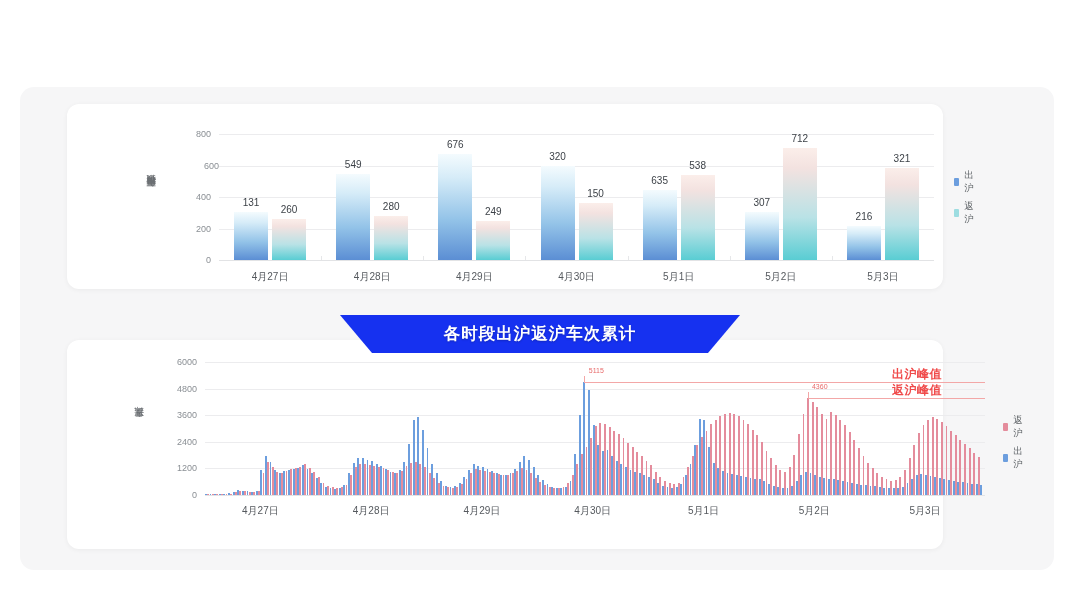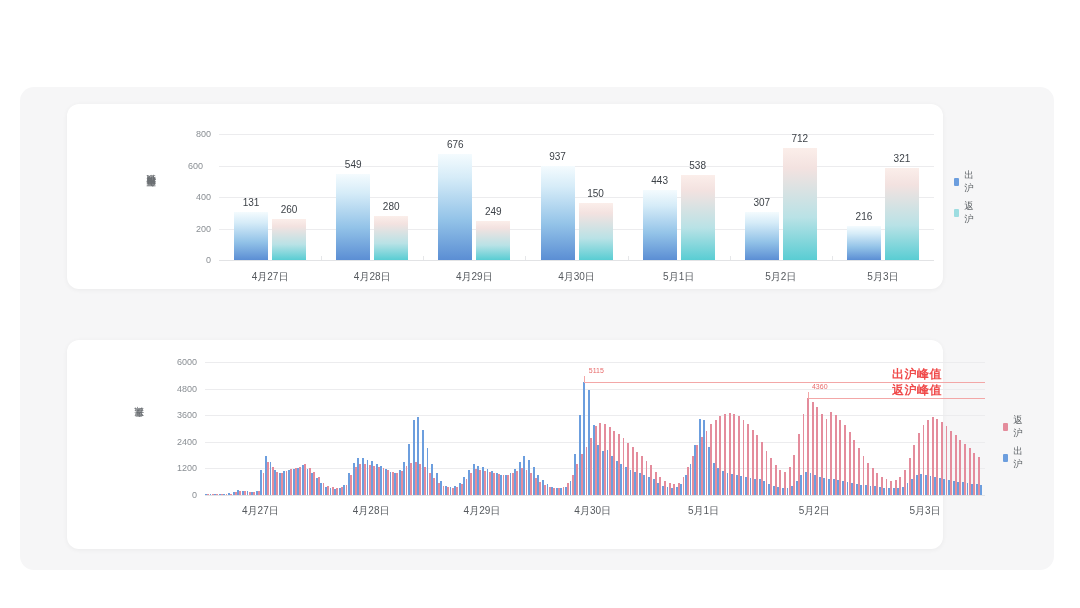--- a/index.html
+++ b/index.html
@@ -128,21 +128,21 @@
 
   <div class="chart" id="chart1">
       <div class="ylabel" style="left: 78px; top: 26px; height: 126px; display: flex; align-items: center; justify-content: center;">每万辆出行车辆数</div>
       <div class="gridline" style="left: 152px; width: 715px; top: 156px; background: rgb(226, 227, 229);"></div>
       <div class="ytick" style="top: 156px; right: 732px; width: 40px;">0</div>
       <div class="gridline" style="left: 152px; width: 715px; top: 124.5px;"></div>
       <div class="ytick" style="top: 124.5px; right: 732px; width: 40px;">200</div>
       <div class="gridline" style="left: 152px; width: 715px; top: 93px;"></div>
       <div class="ytick" style="top: 93px; right: 732px; width: 40px;">400</div>
       <div class="gridline" style="left: 152px; width: 715px; top: 61.5px;"></div>
-      <div class="ytick" style="top: 61.5px; right: 740px; width: 40px;">600</div>
+      <div class="ytick" style="top: 61.5px; right: 724px; width: 40px;">600</div>
       <div class="gridline" style="left: 152px; width: 715px; top: 30px;"></div>
       <div class="ytick" style="top: 30px; right: 732px; width: 40px;">800</div>
       <div class="c1-bar out" style="left: 167.071px; height: 48.0375px; top: 107.963px; bottom: auto;"></div>
       <div class="c1-val" style="left: 184.071px; top: 92.9625px;">131</div>
       <div class="c1-bar ret" style="left: 205.071px; height: 40.95px; top: 115.05px; bottom: auto;"></div>
       <div class="c1-val" style="left: 222.071px; top: 100.05px;">260</div>
       <div class="xtick" style="left: 203.071px; top: 166px;">4月27日</div>
       <div style="position: absolute; left: 254.143px; top: 152px; width: 1px; height: 4px; background: rgb(230, 231, 233);"></div>
       <div class="c1-bar out" style="left: 269.214px; height: 86.4675px; top: 69.5325px; bottom: auto;"></div>
       <div class="c1-val" style="left: 286.214px; top: 54.5325px;">549</div>
@@ -150,27 +150,27 @@
       <div class="c1-val" style="left: 324.214px; top: 96.9px;">280</div>
       <div class="xtick" style="left: 305.214px; top: 166px;">4月28日</div>
       <div style="position: absolute; left: 356.286px; top: 152px; width: 1px; height: 4px; background: rgb(230, 231, 233);"></div>
       <div class="c1-bar out" style="left: 371.357px; height: 106.47px; top: 49.53px; bottom: auto;"></div>
       <div class="c1-val" style="left: 388.357px; top: 34.53px;">676</div>
       <div class="c1-bar ret" style="left: 409.357px; height: 39.2175px; top: 116.782px; bottom: auto;"></div>
       <div class="c1-val" style="left: 426.357px; top: 101.782px;">249</div>
       <div class="xtick" style="left: 407.357px; top: 166px;">4月29日</div>
       <div style="position: absolute; left: 458.429px; top: 152px; width: 1px; height: 4px; background: rgb(230, 231, 233);"></div>
       <div class="c1-bar out" style="left: 473.5px; height: 94.185px; top: 61.815px; bottom: auto;"></div>
-      <div class="c1-val" style="left: 490.5px; top: 46.815px;">937</div>
+      <div class="c1-val" style="left: 490.5px; top: 46.815px;">320</div>
       <div class="c1-bar ret" style="left: 511.5px; height: 56.7px; top: 99.3px; bottom: auto;"></div>
       <div class="c1-val" style="left: 528.5px; top: 84.3px;">150</div>
       <div class="xtick" style="left: 509.5px; top: 166px;">4月30日</div>
       <div style="position: absolute; left: 560.571px; top: 152px; width: 1px; height: 4px; background: rgb(230, 231, 233);"></div>
       <div class="c1-bar out" style="left: 575.643px; height: 69.7725px; top: 86.2275px; bottom: auto;"></div>
-      <div class="c1-val" style="left: 592.643px; top: 71.2275px;">443</div>
+      <div class="c1-val" style="left: 592.643px; top: 71.2275px;">635</div>
       <div class="c1-bar ret" style="left: 613.643px; height: 84.735px; top: 71.265px; bottom: auto;"></div>
       <div class="c1-val" style="left: 630.643px; top: 56.265px;">538</div>
       <div class="xtick" style="left: 611.643px; top: 166px;">5月1日</div>
       <div style="position: absolute; left: 662.714px; top: 152px; width: 1px; height: 4px; background: rgb(230, 231, 233);"></div>
       <div class="c1-bar out" style="left: 677.786px; height: 48.3525px; top: 107.647px; bottom: auto;"></div>
       <div class="c1-val" style="left: 694.786px; top: 92.6475px;">307</div>
       <div class="c1-bar ret" style="left: 715.786px; height: 112.14px; top: 43.86px; bottom: auto;"></div>
       <div class="c1-val" style="left: 732.786px; top: 28.86px;">712</div>
       <div class="xtick" style="left: 713.786px; top: 166px;">5月2日</div>
       <div style="position: absolute; left: 764.857px; top: 152px; width: 1px; height: 4px; background: rgb(230, 231, 233);"></div>
@@ -563,14 +563,17 @@
           <span class="legend-swatch" style="background: rgb(228, 140, 156);"></span>
           <span class="legend-label">返沪</span>
         </div>
         <div class="legend-row">
           <span class="legend-swatch" style="background: rgb(108, 158, 222);"></span>
           <span class="legend-label">出沪</span>
         </div>
       </div>
     </div>
 
+  <div class="banner" id="banner-bottom">
+    <span class="banner-text">各时段出沪返沪车次累计</span>
+  </div>
 
 </div>
 
 </body></html>

